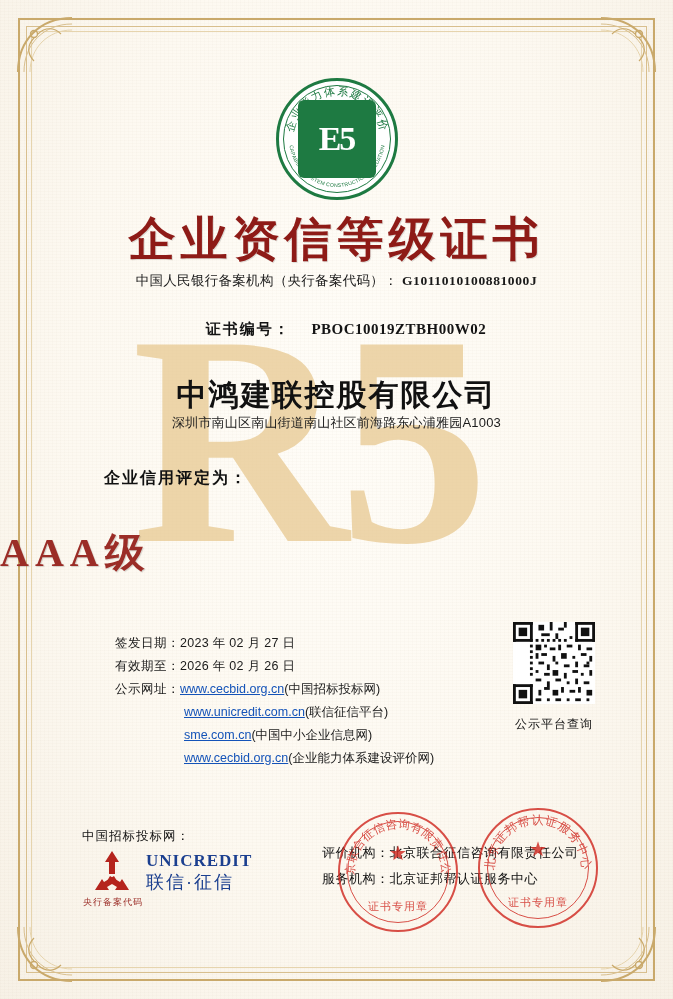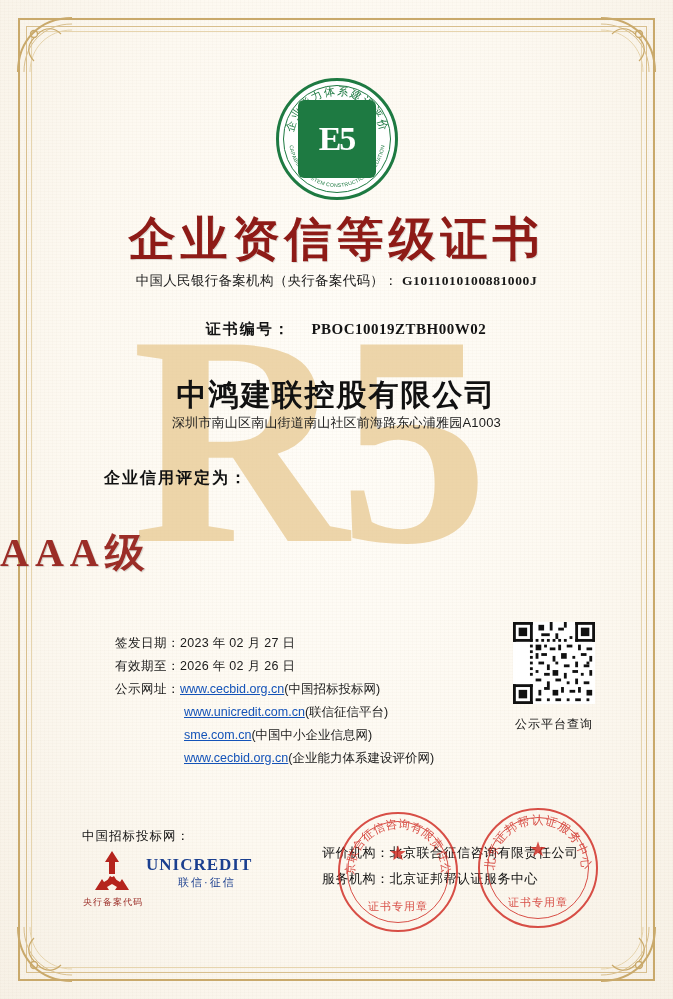--- a/index.html
+++ b/index.html
@@ -193,21 +193,21 @@
     position:absolute;left:82px;top:896px;
     font-size:9px;color:#9b2d27;letter-spacing:1px;width:62px;text-align:center;
   }
   .unicredit{
     display:flex;flex-direction:column;justify-content:center;line-height:1.05;
   }
   .unicredit .en{
     font-family:"Liberation Serif",serif;font-weight:700;font-size:17px;color:#1b3f8f;letter-spacing:1px;
   }
   .unicredit .cn{
-    font-size:11px;color:#1b3f8f;letter-spacing:2px;margin-top:3px;margin-left:32px;
+    font-size:18px;color:#1b3f8f;letter-spacing:2px;margin-top:3px;
   }
 
   .agency{
     position:absolute;left:322px;top:840px;
     font-size:13px;color:#111;line-height:26px;letter-spacing:.5px;
   }
 
   
   .stamp{
     position:absolute;width:116px;height:116px;border-radius:50%;

